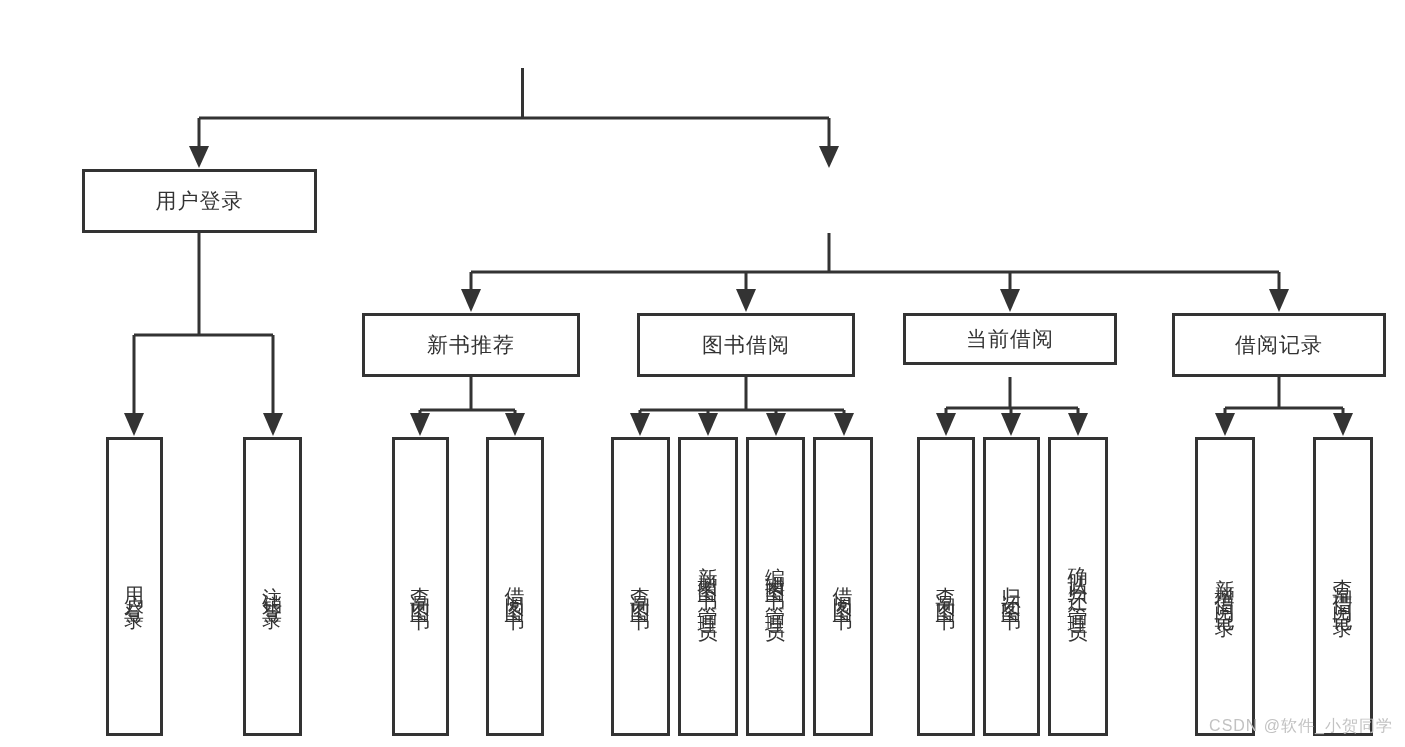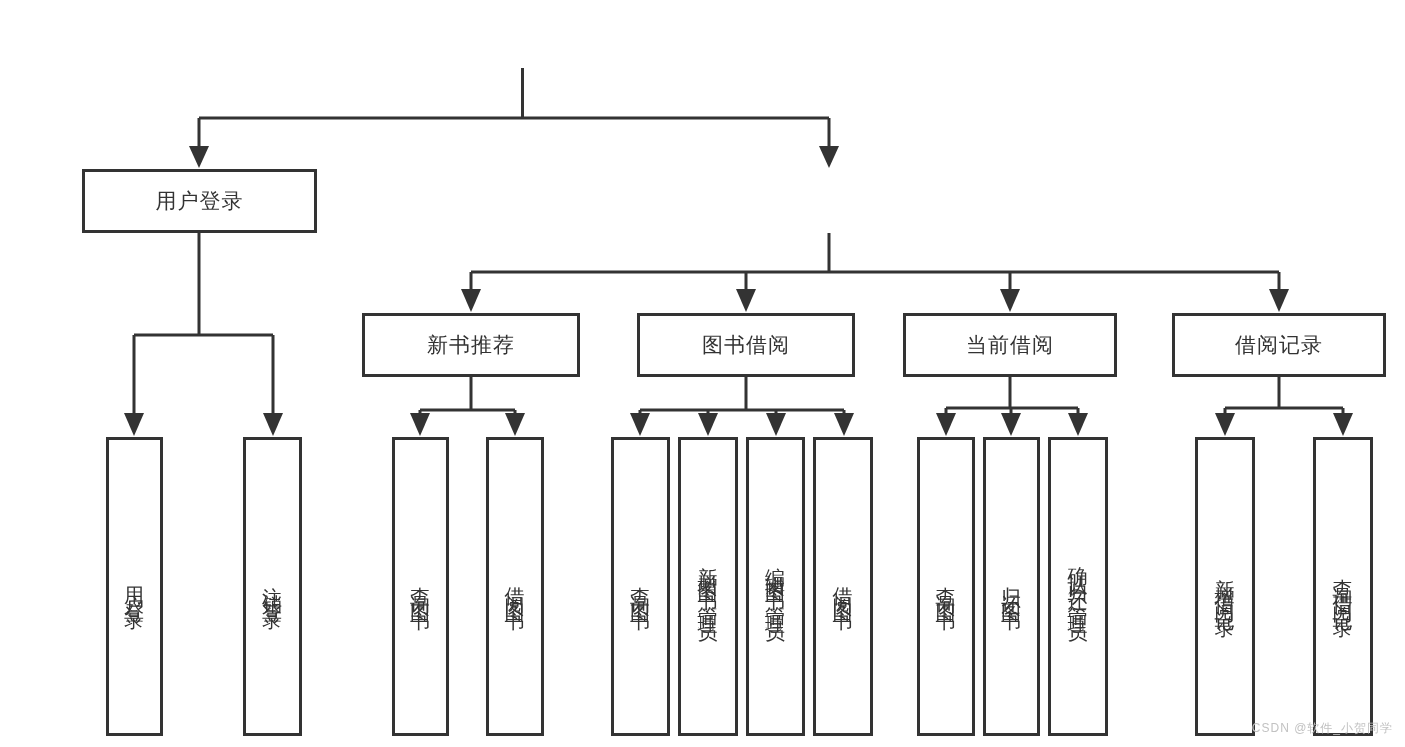--- a/index.html
+++ b/index.html
@@ -37,41 +37,41 @@
     line-height:1.1;
   }
   
   .n-root{left:22px;top:13px;width:1001px;height:55px;}
   
   .n-user-login{left:82px;top:169px;width:235px;height:64px;}
   .n-book-mgmt{left:713px;top:169px;width:234px;height:64px;}
   
   .n-new-book{left:362px;top:313px;width:218px;height:64px;font-family:Liberation Mono, monospace;}
   .n-book-borrow{left:637px;top:313px;width:218px;height:64px;text-align:right;}
-  .n-cur-borrow{left:903px;top:313px;width:214px;height:64px;}
+  .n-cur-borrow{left:903px;top:313px;width:214px;height:52px;}
   .n-borrow-rec{left:1172px;top:313px;width:214px;height:64px;}
   
   .leaf{top:437px;height:299px;}
   .l-1{left:106px;width:57px;}
   .l-2{left:243px;width:59px;}
   .l-3{left:392px;width:57px;}
   .l-4{left:486px;width:58px;}
   .l-5{left:611px;width:59px;}
   .l-6{left:678px;width:60px;}
   .l-7{left:746px;width:59px;}
   .l-8{left:813px;width:60px;}
   .l-9{left:917px;width:58px;}
   .l-10{left:983px;width:57px;}
   .l-11{left:1048px;width:60px;}
   .l-12{left:1195px;width:60px;}
   .l-13{left:1313px;width:60px;}
   .watermark{
     position:absolute;
     right:12px;bottom:10px;
-    font-size:12px;
+    font-size:16px;
     color:var(--wm);
     z-index:5;
     letter-spacing:1px;
     white-space:nowrap;
   }
 </style>
 </head>
 <body>
 
 <div class="stage">

